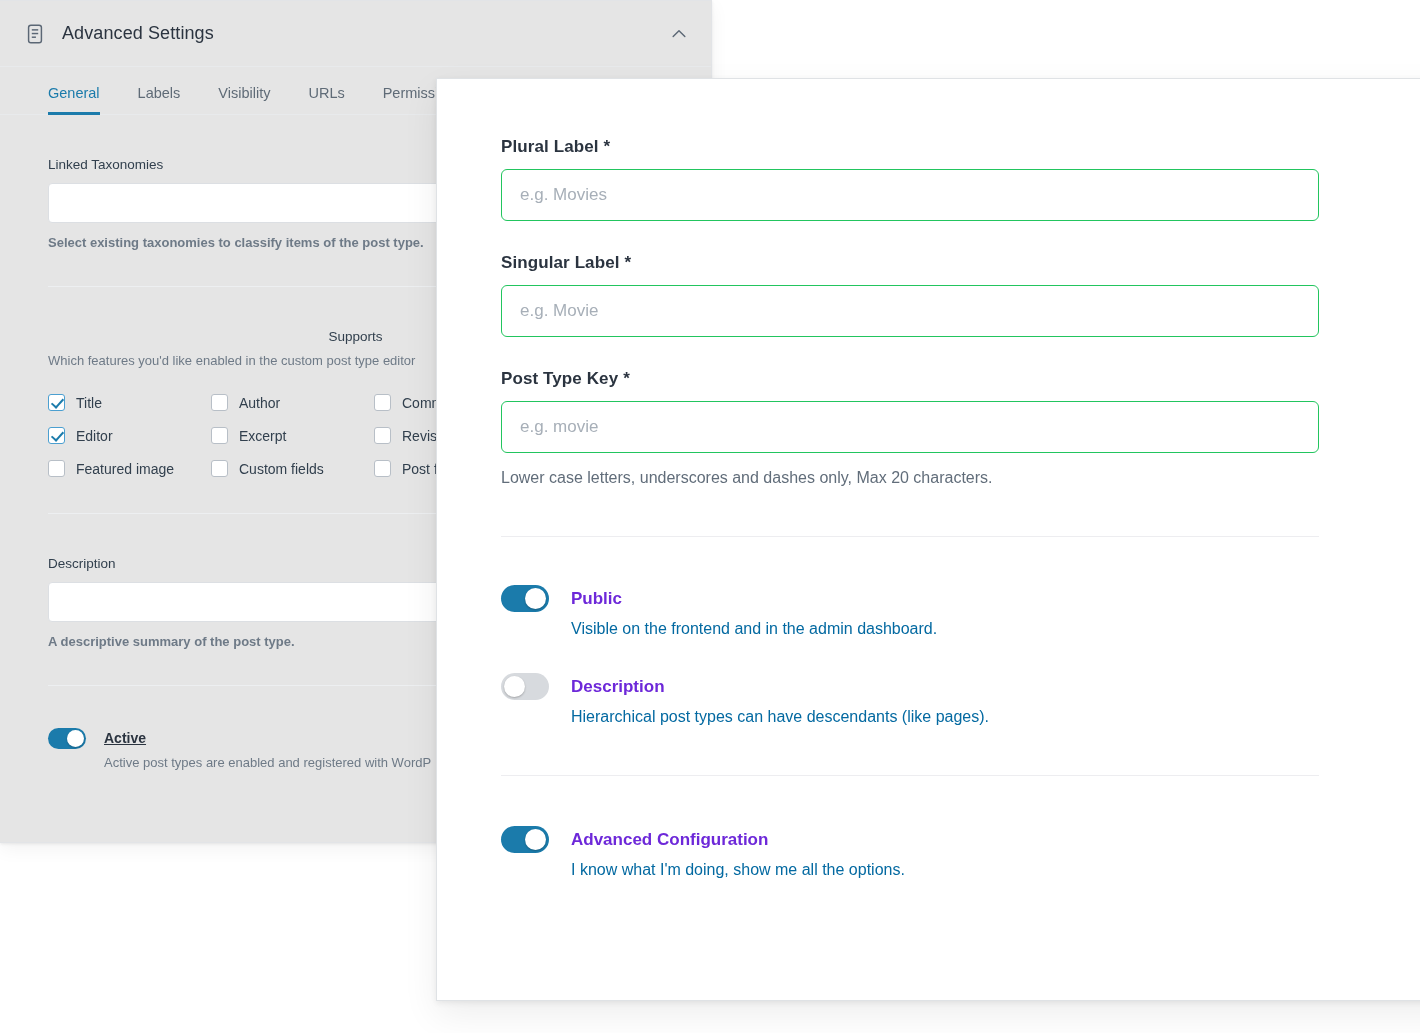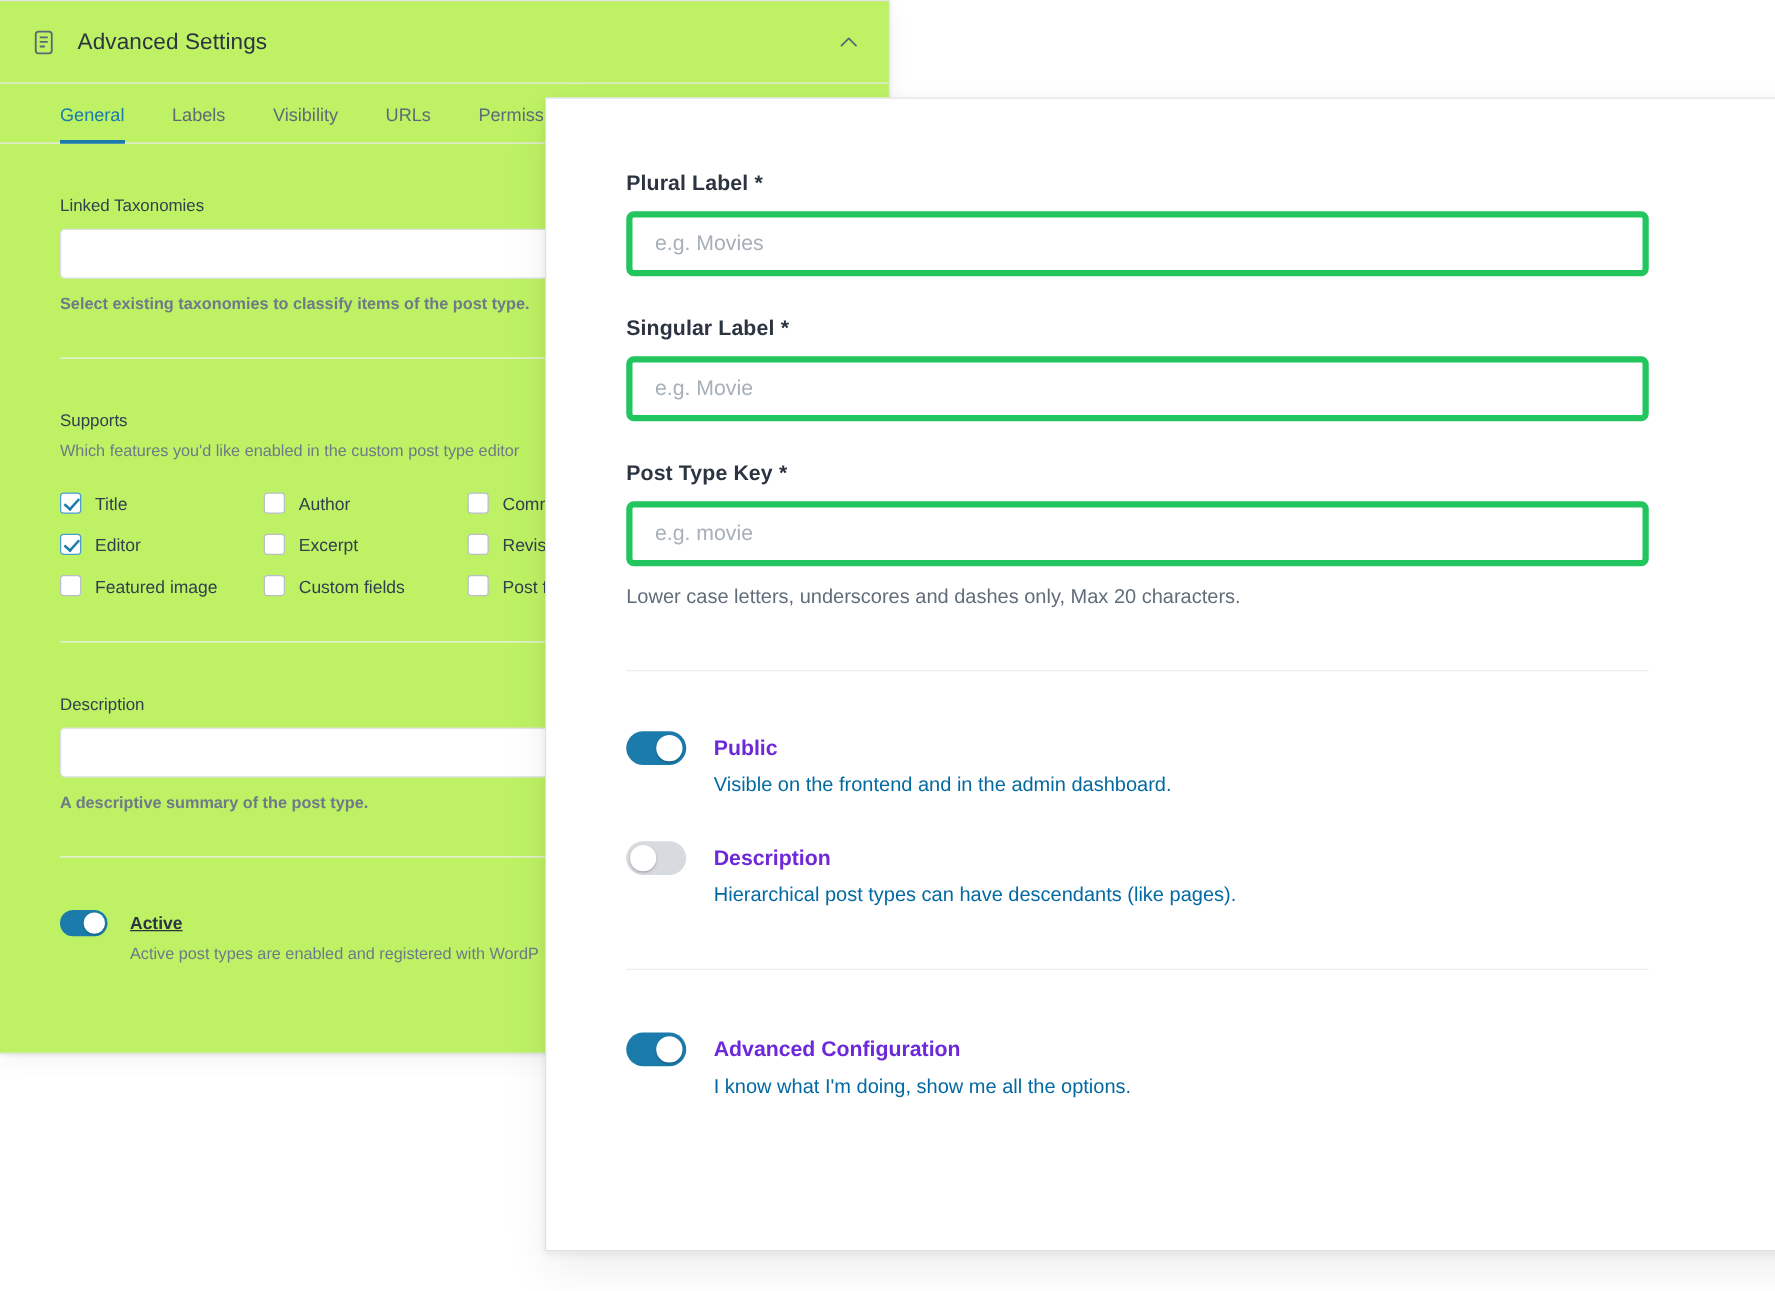--- a/index.html
+++ b/index.html
@@ -10,21 +10,21 @@
     font-family: "Liberation Sans", sans-serif;
     -webkit-font-smoothing: antialiased;
   }
   .stage { position: relative; width: 1420px; height: 1033px; overflow: hidden; background:#fff; }
 
   
   .back-panel {
     position: absolute;
     left: 0px; top: 0px;
     width: 712px; height: 843px;
-    background: #bef264;
+    background: #e5e5e5;
     border: 1px solid #e2e4e7;
     border-left: none;
     box-shadow: 0 1px 3px rgba(0,0,0,0.08), 0 6px 18px rgba(0,0,0,0.05);
     overflow: hidden;
   }
   .panel-header {
     height: 66px;
     display: flex;
     align-items: center;
     padding: 0 22px 0 24px;
@@ -106,20 +106,21 @@
   .hr {
     border: none;
     border-top: 1px solid #edeff1;
     margin: 36px 0 0 0;
   }
 
   .supports-title {
     font-size: 13.5px;
     color: #32404e;
     margin: 0 0 9px 0;
+    text-align: center;
   }
   .supports-sub {
     font-size: 13px;
     color: #6e7a87;
     margin-bottom: 26px;
     white-space: nowrap;
   }
   .checkbox-grid {
     display: grid;
     grid-template-columns: 163px 163px 163px;
@@ -214,21 +215,21 @@
     letter-spacing: .1px;
   }
   .fp-label .req {
     font-weight: 700;
     color: #2b3440;
     margin-left: 5px;
   }
   .fp-input {
     width: 818px;
     height: 52px;
-    border: 5px solid #22c55e;
+    border: 1px solid #22c55e;
     border-radius: 6px;
     background: #fff;
     font-size: 17px;
     color: #32404e;
     padding: 0 18px;
     outline: none;
     font-family: "Liberation Sans", sans-serif;
   }
   .fp-input::placeholder { color: #a7afb8; }
   .fp-help {

